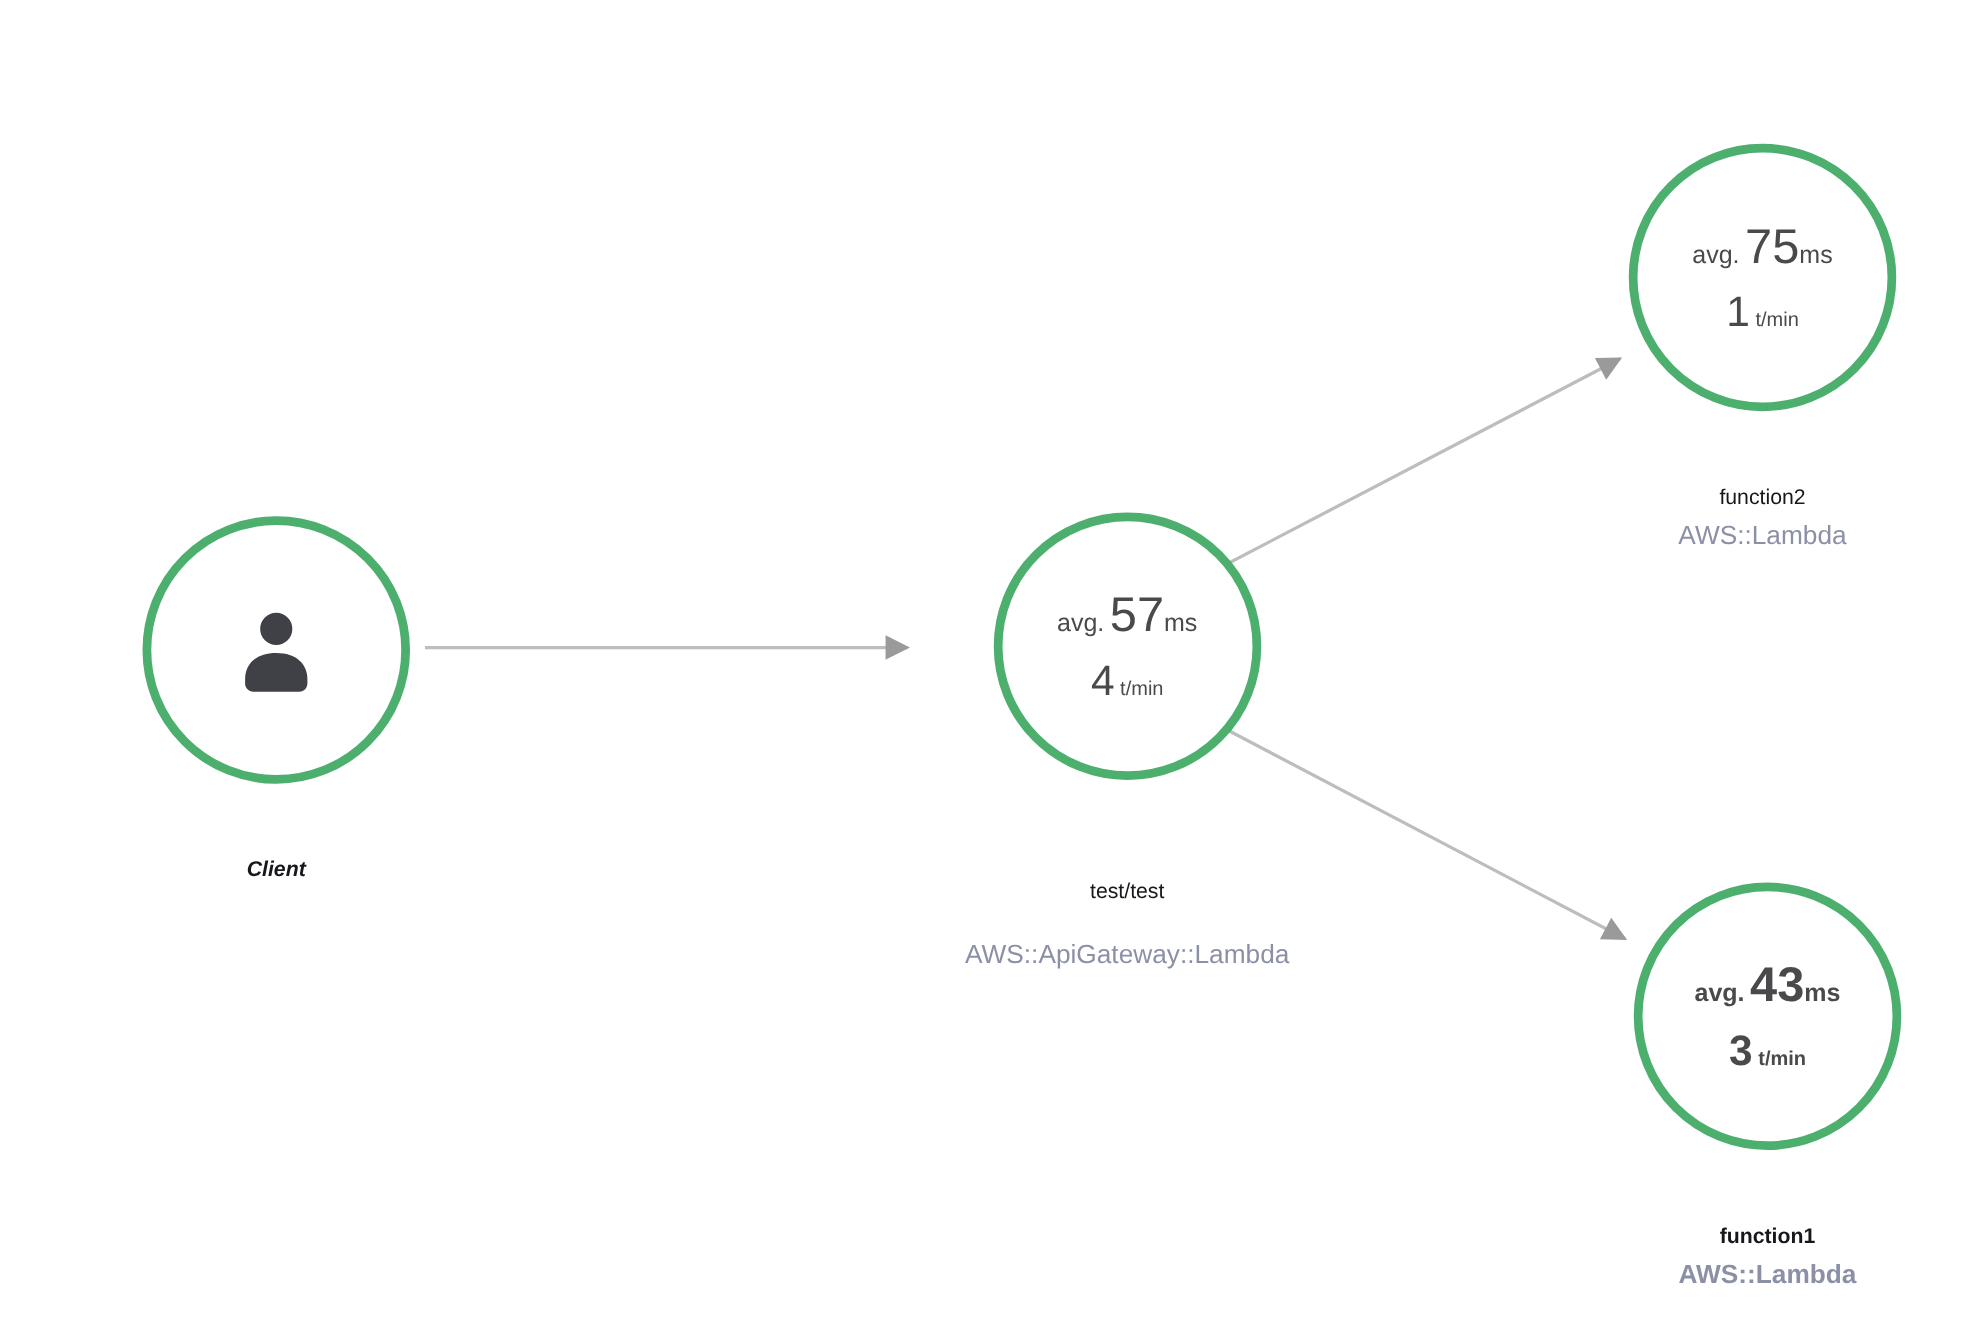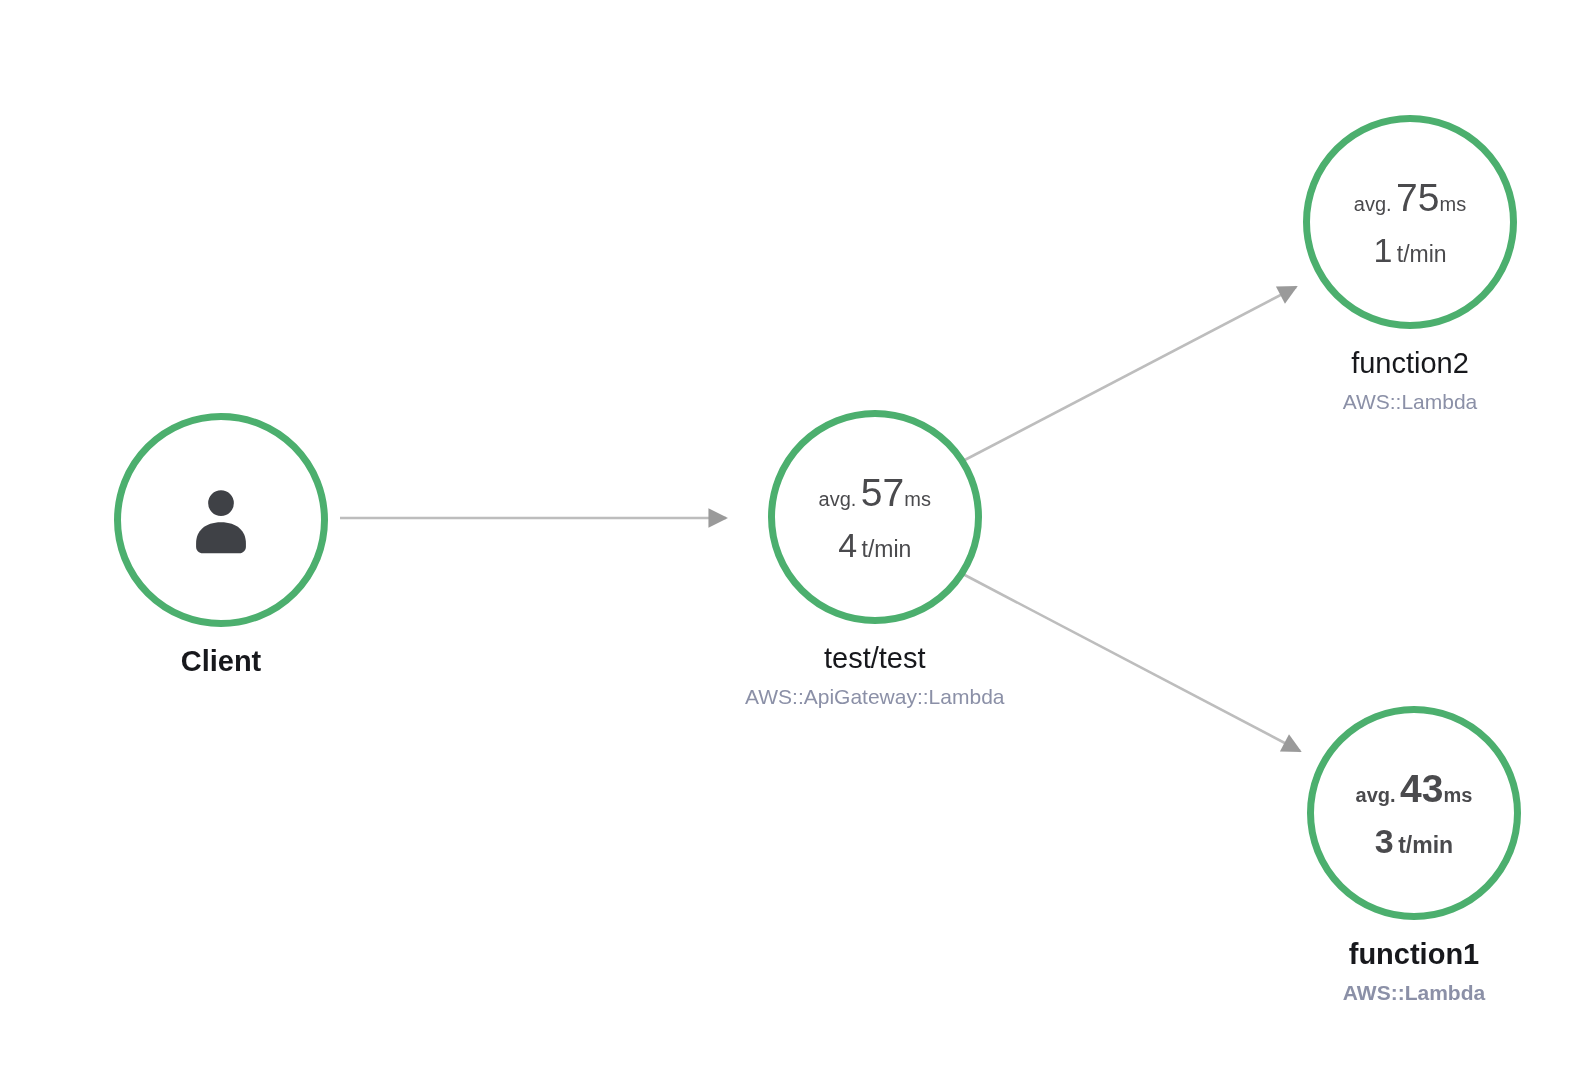--- a/index.html
+++ b/index.html
@@ -25,29 +25,29 @@
     border:7px solid var(--node-border);
     background:#ffffff;
     display:flex;flex-direction:column;align-items:center;justify-content:center;
     row-gap:16px;
   }
   .stat-line{color:var(--stat);white-space:nowrap;line-height:1;}
   .stat-prefix{font-size:20px;}
   .stat-big{font-size:39px;}
   .stat-unit{font-size:20px;}
   .rate-big{font-size:34px;}
-  .rate-unit{font-size:23px;}
+  .rate-unit{font-size:16px;}
 
-  .node-label{margin-top:17px;font-size:29px;color:var(--label);line-height:1.2;}
+  .node-label{margin-top:59px;font-size:17px;color:var(--label);line-height:1.2;}
   .node-label.bold{font-weight:bold;}
   .node-sublabel{margin-top:8px;font-size:21px;color:var(--sublabel);line-height:1.2;}
 
   
-  .node-client   {left:114px; top:413px;}
-  .node-gateway  {left:745px; top:410px;}
+  .node-client   {left:114px; top:413px;font-style:italic;}
+  .node-gateway  {left:772px; top:410px;gap:20px;}
   .node-function2{left:1303px;top:115px;}
   .node-function1{left:1307px;top:706px;font-weight:bold;}
 </style>
 </head>
 <body>
 
 <div class="canvas">
 
   <svg class="edges">
     <defs>

